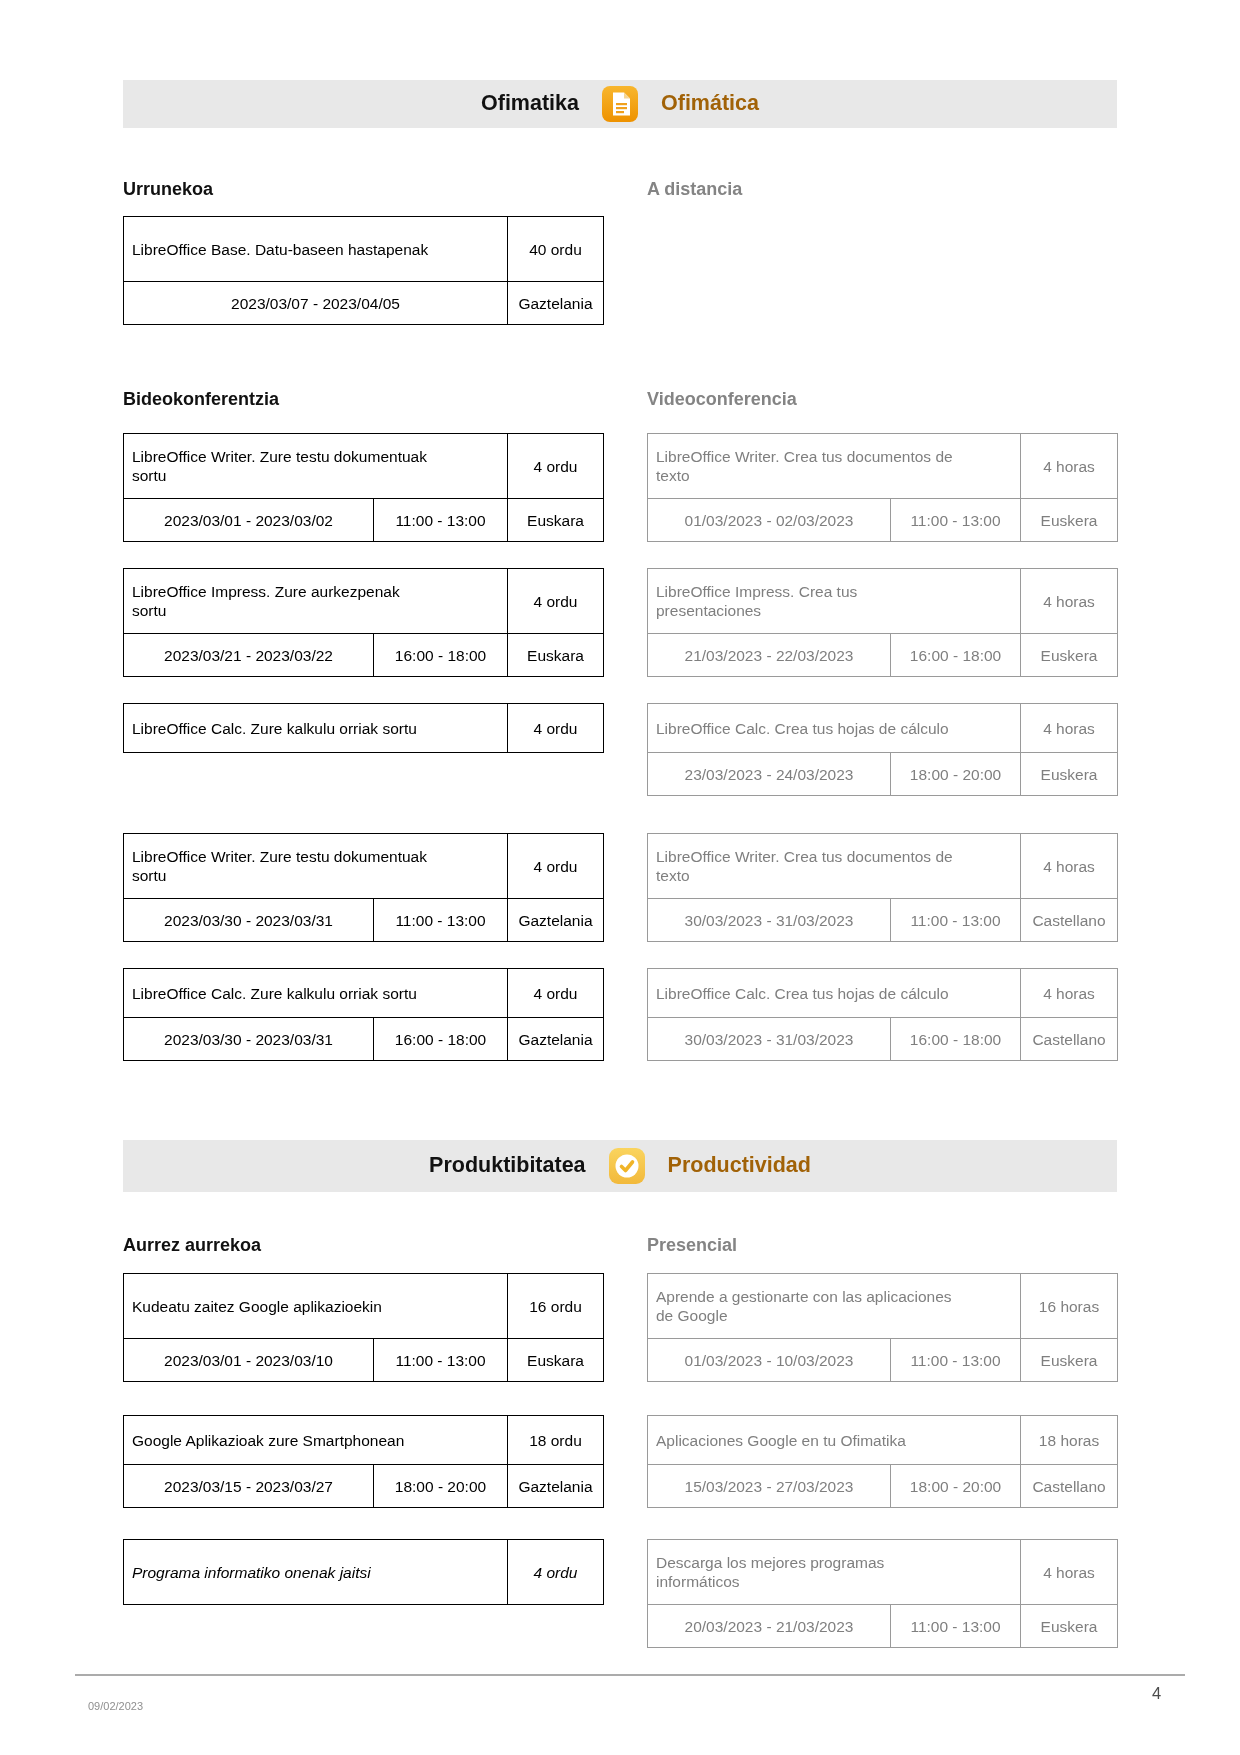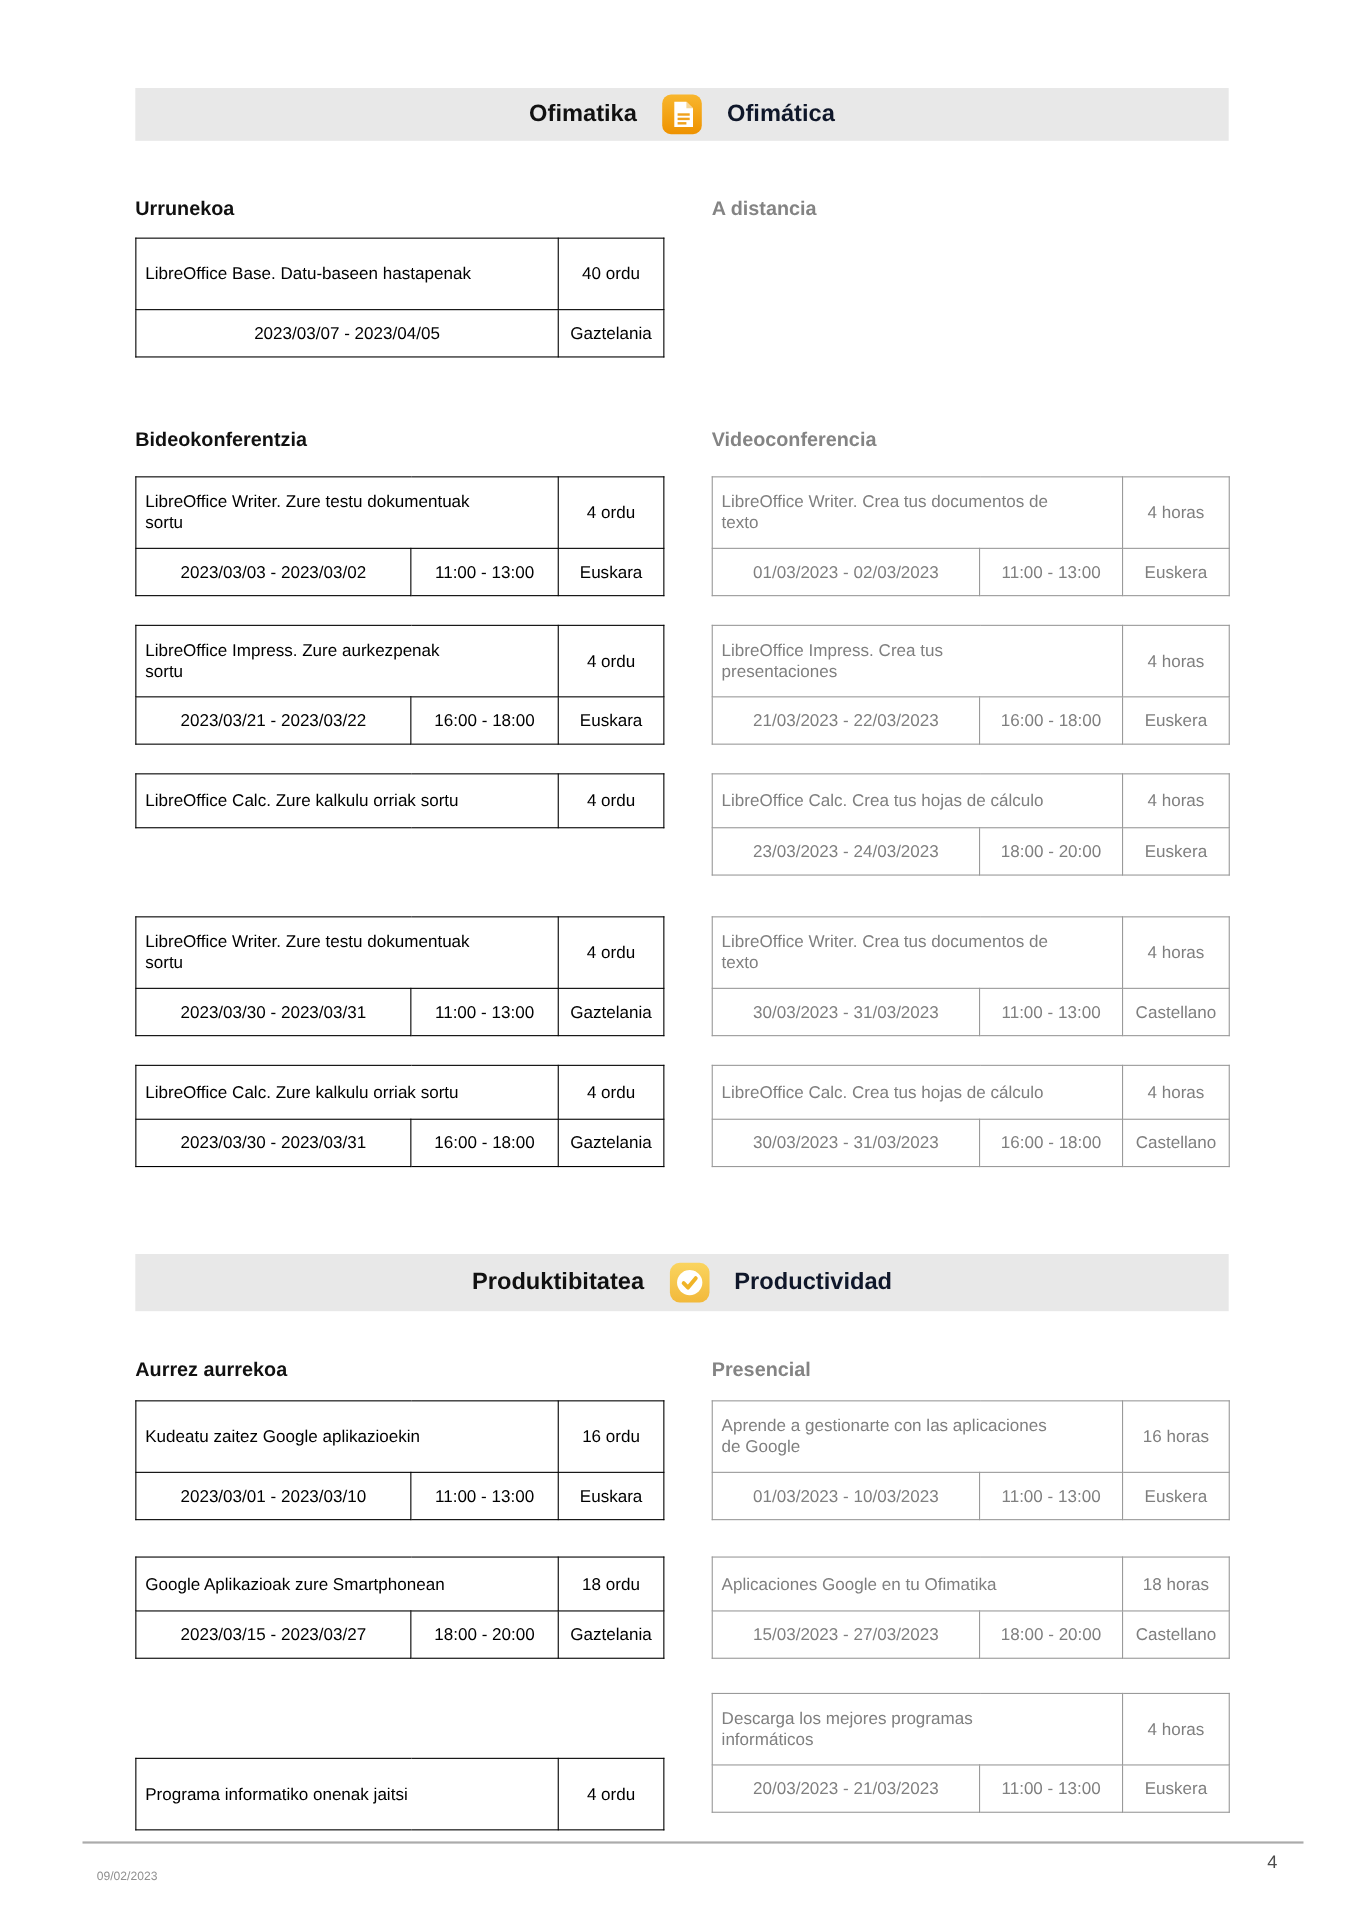--- a/index.html
+++ b/index.html
@@ -4,21 +4,21 @@
 <style>
   html,body{margin:0;padding:0;background:#fff;}
   .page{position:relative;width:1240px;height:1755px;background:#ffffff;
         font-family:"Liberation Sans",sans-serif;overflow:hidden;}
 
   
   .band{position:absolute;left:123px;width:994px;background:#e8e8e8;
         display:flex;align-items:center;justify-content:center;gap:22px;}
   .band .bt{font-weight:bold;font-size:21.5px;line-height:1;}
   .band .bt.eu{color:#111;}
-  .band .bt.es{color:#0f172a;}
+  .band .bt.es{color:#a16207;}
   .icon{width:38px;height:38px;display:block;}
 
   
   .hd{position:absolute;font-weight:bold;font-size:18px;line-height:26px;}
   .hd.eu{left:123px;color:#111;}
   .hd.es{left:647px;color:#848484;}
 
   
   table.tbl{position:absolute;border-collapse:collapse;table-layout:fixed;
             font-size:15.5px;line-height:19px;}
@@ -94,21 +94,21 @@
         <col style="width:134px">
         <col style="width:96px">
       </colgroup>
     <tbody>
         <tr class="rt">
       <td class="title" colspan="2">LibreOffice Writer. Zure testu dokumentuak
 sortu</td>
       <td class="c">4 ordu</td>
     </tr>
     <tr class="rd">
-      <td class="c">2023/03/03 - 2023/03/02</td>
+      <td class="c">2023/03/01 - 2023/03/02</td>
       <td class="c">11:00 - 13:00</td>
       <td class="c">Euskara</td>
     </tr>
   </tbody>
     </table>
   <table class="tbl es" style="top:433px;">
     <colgroup>
         <col style="width:243px">
         <col style="width:130px">
         <col style="width:97px">
@@ -363,21 +363,21 @@
       <td class="c">18 horas</td>
     </tr>
     <tr class="rd">
       <td class="c">15/03/2023 - 27/03/2023</td>
       <td class="c">18:00 - 20:00</td>
       <td class="c">Castellano</td>
     </tr>
   </tbody>
     </table>
 
-  <table class="tbl eu" style="top:1598px;">
+  <table class="tbl eu" style="top:1539px;font-style:italic;">
     <colgroup>
         <col style="width:250px">
         <col style="width:134px">
         <col style="width:96px">
       </colgroup>
     <tbody>
         <tr class="rt">
       <td class="title" colspan="2">Programa informatiko onenak jaitsi</td>
       <td class="c">4 ordu</td>
     </tr>

